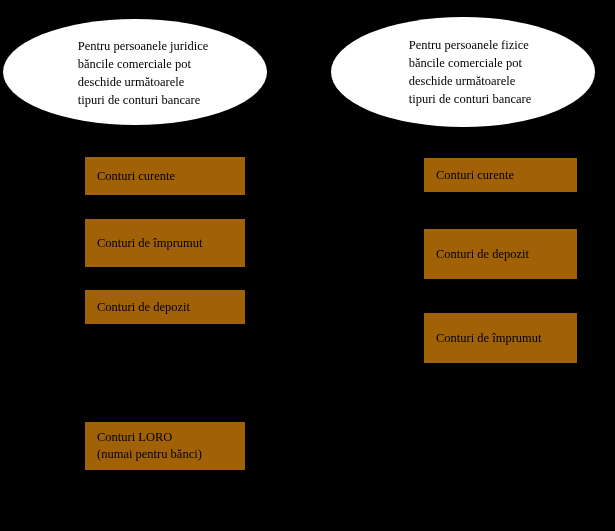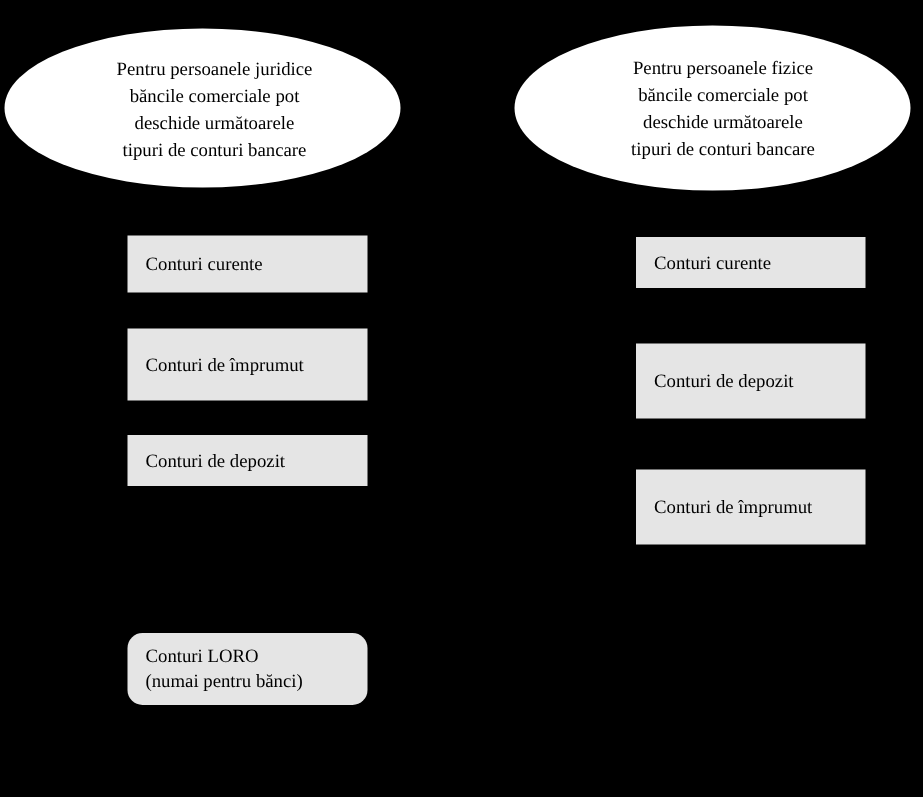--- a/index.html
+++ b/index.html
@@ -28,67 +28,67 @@
     border-radius: 50%;
     box-sizing: border-box;
     display: flex;
     align-items: center;
     justify-content: center;
   }
   .ellipse-text {
     color: #000000;
     font-size: 12.5px;
     line-height: 18px;
-    text-align: center;
+    text-align: left;
     white-space: pre-line;
     padding: 0;
   }
   #ellipse-left {
     left: 3px;
     top: 19px;
     width: 264px;
     height: 106px;
   }
   #ellipse-left .ellipse-text {
     margin-left: 16px;
     margin-top: 1px;
   }
   #ellipse-right {
-    left: 343px;
+    left: 331px;
     top: 17px;
     width: 264px;
     height: 110px;
   }
   #ellipse-right .ellipse-text {
     margin-left: 14px;
     margin-top: 0px;
   }
 
   
   .node-box {
     position: absolute;
-    background: #e5e5e5;
+    background: #a16207;
     box-sizing: border-box;
     color: #000000;
     font-size: 12.5px;
     line-height: 17px;
     padding-left: 12px;
     display: flex;
     flex-direction: column;
     justify-content: center;
     white-space: pre-line;
   }
 
   
   .col-left { left: 85px; width: 160px; }
   #box-l0 { top: 157px;  height: 38px; }
   #box-l1 { top: 219px;  height: 48px; }
   #box-l2 { top: 290px;  height: 34px; }
   #box-l3 { top: 352px;  height: 44px; }
-  #box-l4 { top: 422px;  height: 48px; border-radius: 10px; }
+  #box-l4 { top: 422px;  height: 48px; }
 
   
   .col-right { left: 424px; width: 153px; }
   #box-r0 { top: 158px; height: 34px; }
   #box-r1 { top: 229px; height: 50px; }
   #box-r2 { top: 313px; height: 50px; }
 
   
   #box-l4 .box-label { line-height: 17px; }
 </style>

